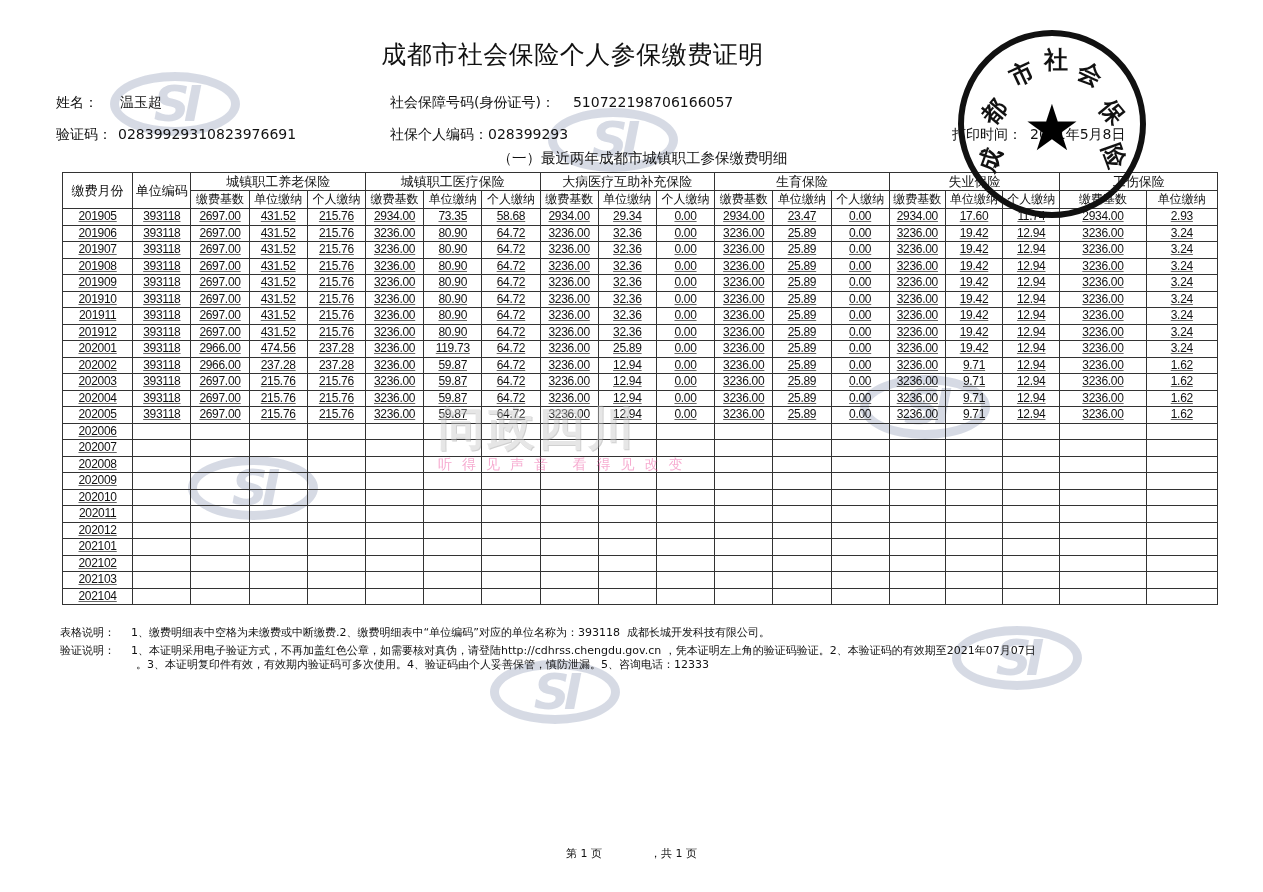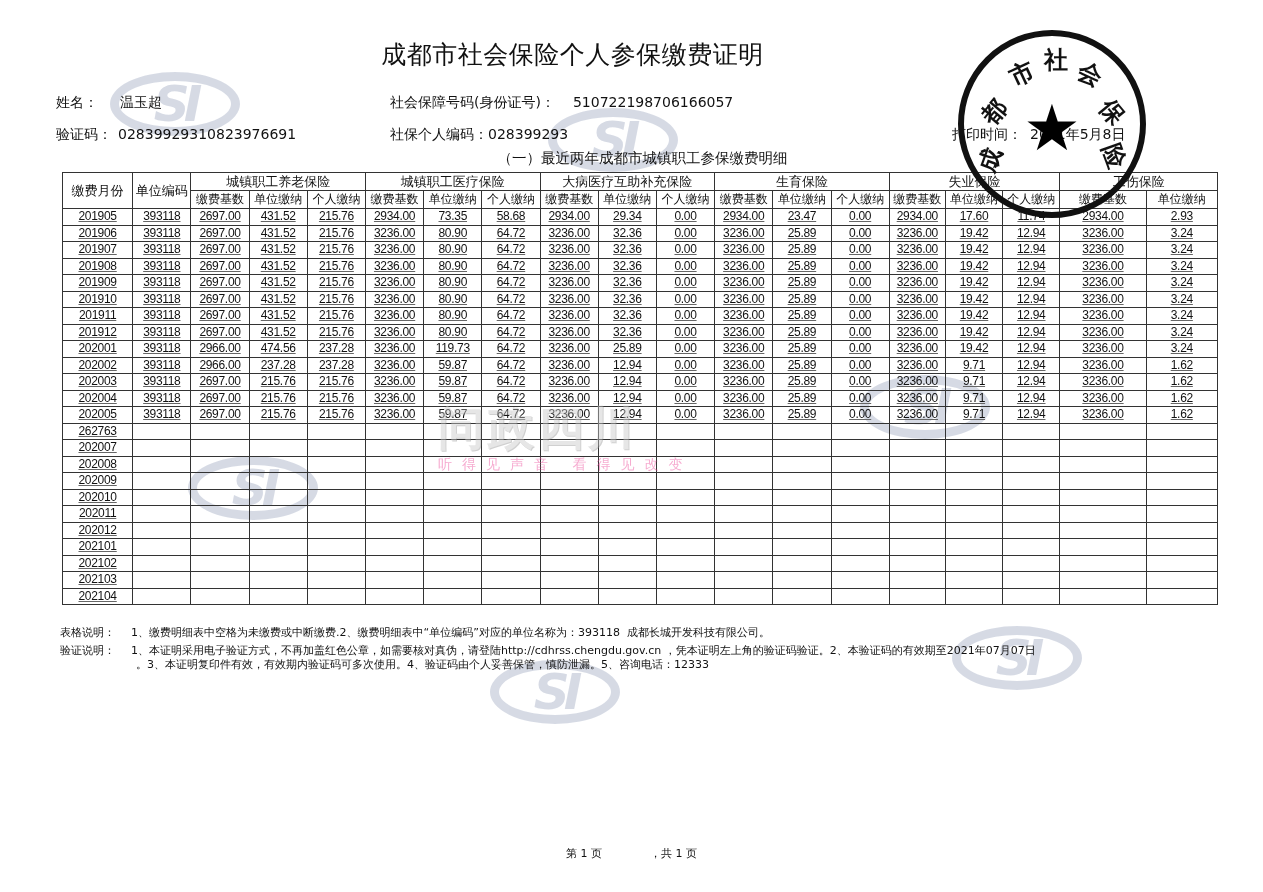--- a/index.html
+++ b/index.html
@@ -392,21 +392,21 @@
         <td class="num">3236.00</td>
         <td class="num">25.89</td>
         <td class="num">0.00</td>
         <td class="num">3236.00</td>
         <td class="num">9.71</td>
         <td class="num">12.94</td>
         <td class="num">3236.00</td>
         <td class="num">1.62</td>
       </tr>
       <tr>
-        <td class="num">262763</td>
+        <td class="num">202006</td>
         <td></td>
         <td></td>
         <td></td>
         <td></td>
         <td></td>
         <td></td>
         <td></td>
         <td></td>
         <td></td>
         <td></td>

